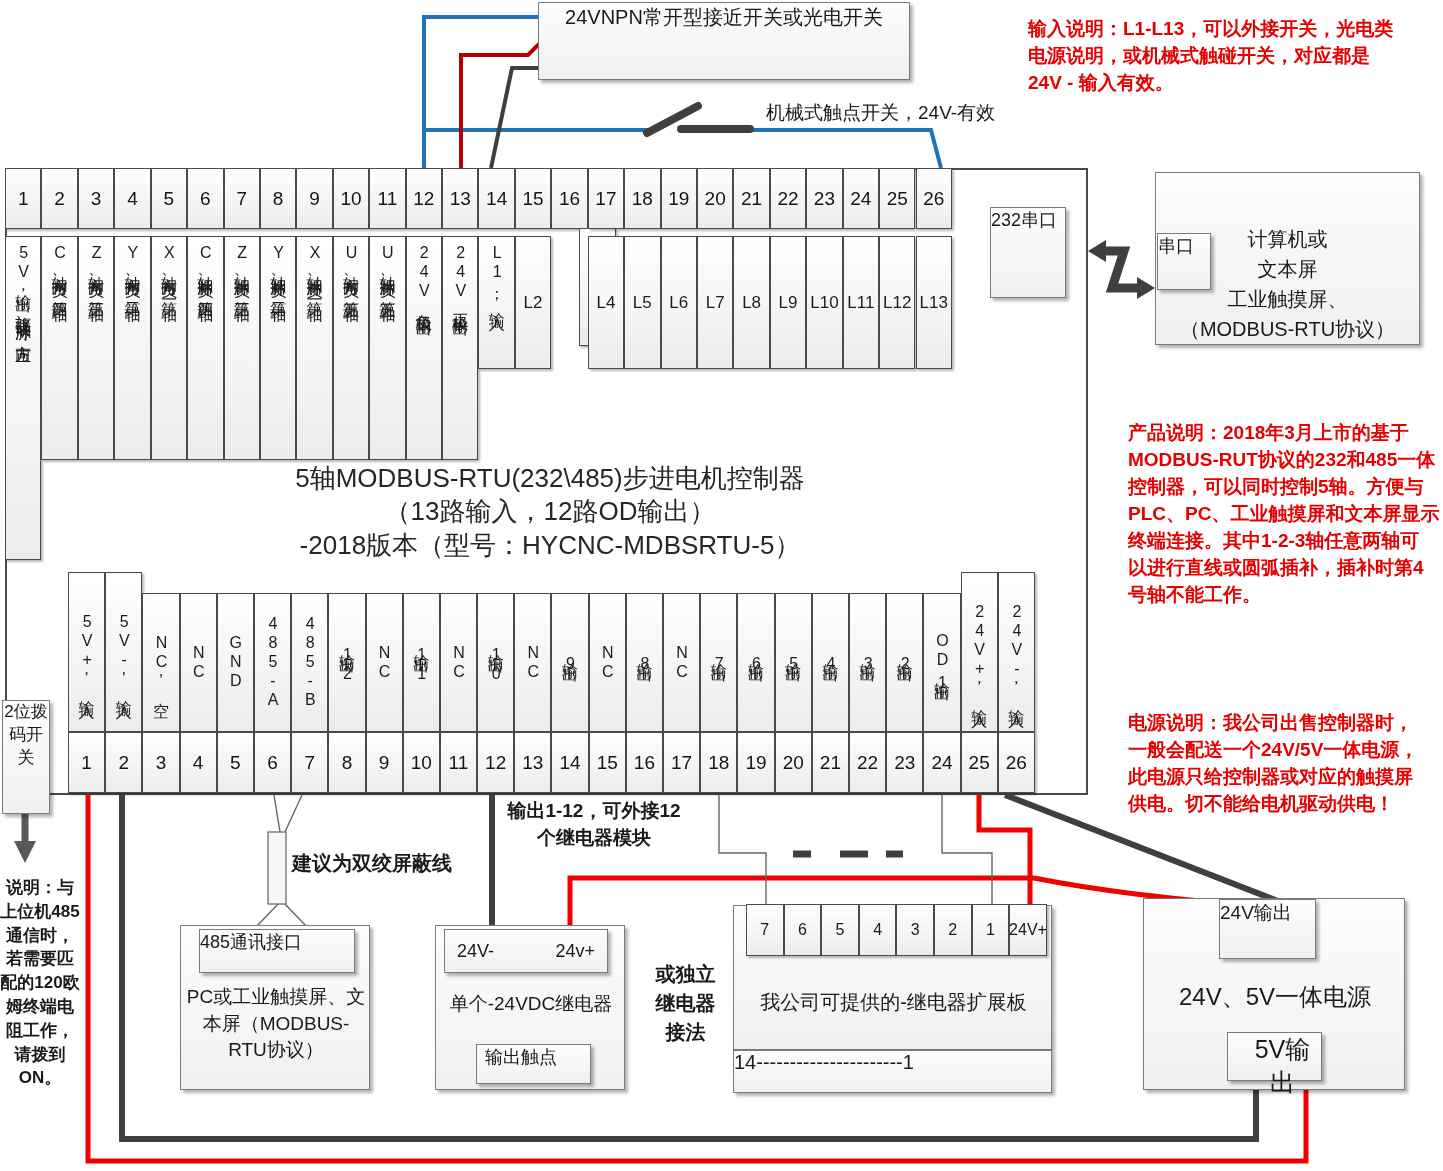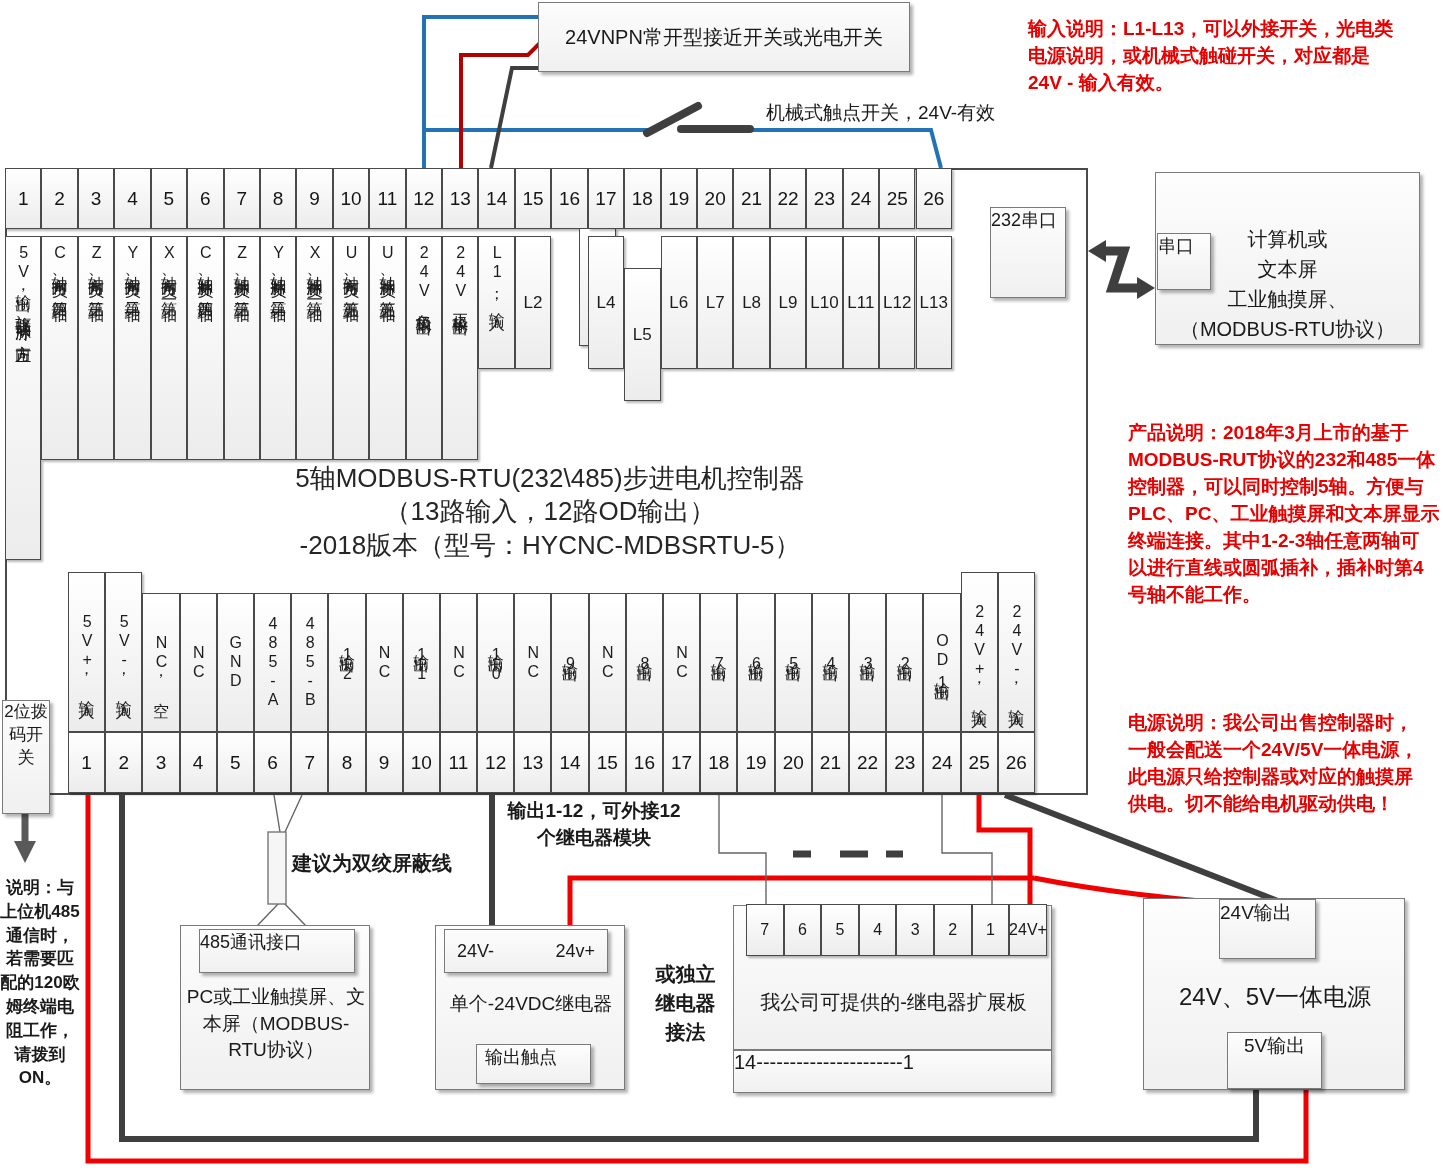--- a/index.html
+++ b/index.html
@@ -93,21 +93,21 @@
     </div>
     <div class="cell num" style="left: 551.3px; top: 168px; width: 36.42px; height: 61px;">16</div>
     <div class="cell" style="left: 551.3px; top: 228px; width: 36.42px; height: 118px; margin-left: 28px;">
       <span class="htext">L3</span>
     </div>
     <div class="cell num" style="left: 587.72px; top: 168px; width: 36.42px; height: 61px;">17</div>
     <div class="cell" style="left: 587.72px; top: 236px; width: 36.42px; height: 133px;">
       <span class="htext">L4</span>
     </div>
     <div class="cell num" style="left: 624.14px; top: 168px; width: 36.42px; height: 61px;">18</div>
-    <div class="cell" style="left: 624.14px; top: 236px; width: 36.42px; height: 133px; margin-top: 32px;">
+    <div class="cell" style="left: 624.14px; top: 236px; width: 36.42px; height: 133px;">
       <span class="htext">L5</span>
     </div>
     <div class="cell num" style="left: 660.56px; top: 168px; width: 36.42px; height: 61px;">19</div>
     <div class="cell" style="left: 660.56px; top: 236px; width: 36.42px; height: 133px;">
       <span class="htext">L6</span>
     </div>
     <div class="cell num" style="left: 696.98px; top: 168px; width: 36.42px; height: 61px;">20</div>
     <div class="cell" style="left: 696.98px; top: 236px; width: 36.42px; height: 133px;">
       <span class="htext">L7</span>
     </div>
@@ -271,21 +271,21 @@
   <path d="M979,795 V830 H1030 V907" stroke="#f20000" stroke-width="5" fill="none"></path>
   <path d="M1005,795 L1278,901" stroke="#3f3f3f" stroke-width="6" fill="none"></path>
 
   <path d="M719,795 V853 H766 V905 M942,795 V853 H992 V905" stroke="#666" stroke-width="1.4" fill="none"></path>
   <path d="M793,854 H811 M840,854 H868 M886,854 H903" stroke="#3f3f3f" stroke-width="7" fill="none"></path>
 
   <path d="M88,795 V1161 H1306 V1088" stroke="#f20000" stroke-width="5" fill="none"></path>
   <path d="M122,795 V1139 H1256 V1088" stroke="#3f3f3f" stroke-width="6" fill="none"></path>
 </svg>
 
-<div class="box ctext" style="left:538px;top:2px;width:372px;height:70px;display:flex;flex-direction:column;justify-content:center;font-size:20px;line-height:1.45;">
+<div class="box ctext" style="left:538px;top:2px;width:372px;height:78px;display:flex;flex-direction:row;justify-content:center;font-size:20px;line-height:1.45;">
   <div>24VNPN常开型接近开关或光电开关</div>
 </div>
 
 <div class="abs" style="left:766px;top:100px;font-size:19px;">机械式触点开关，24V-有效</div>
 
 <div class="abs redtext" style="left:1028px;top:16px;width:410px;">
   <div>输入说明：L1-L13，可以外接开关，光电类</div>
   <div>电源说明，或机械式触碰开关，对应都是</div>
   <div>24V - 输入有效。</div>
 </div>
@@ -377,16 +377,16 @@
 </div>
 <div class="box ctext" style="left:733px;top:1050px;width:319px;height:43px;display:flex;font-size:20px;">
   <span>14----------------------1</span>
 </div>
 
 <div class="box" style="left:1143px;top:898px;width:262px;height:192px;">
   <div class="box ctext" style="left:75px;top:0px;width:97px;height:60px;display:flex;font-size:19px;">
     <span>24V输出</span>
   </div>
   <div class="abs ctext" style="left:0px;top:82px;width:262px;font-size:24px;">24V、5V一体电源</div>
-  <div class="box ctext" style="left:83px;top:133px;width:95px;height:57px;display:flex;font-size:19px;padding-left:16px;">
+  <div class="box ctext" style="left:83px;top:133px;width:95px;height:49px;display:flex;font-size:25px;padding-left:16px;">
     <span>5V输出</span>
   </div>
 </div>
 
 </body></html>

